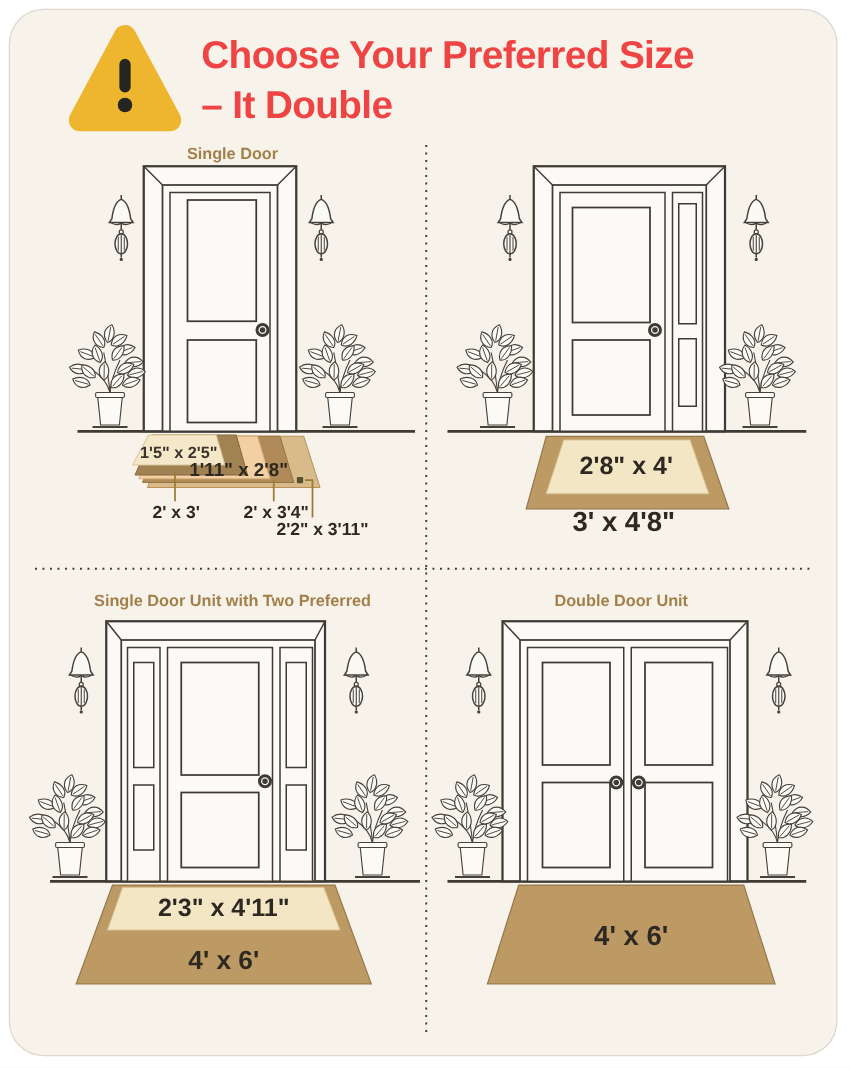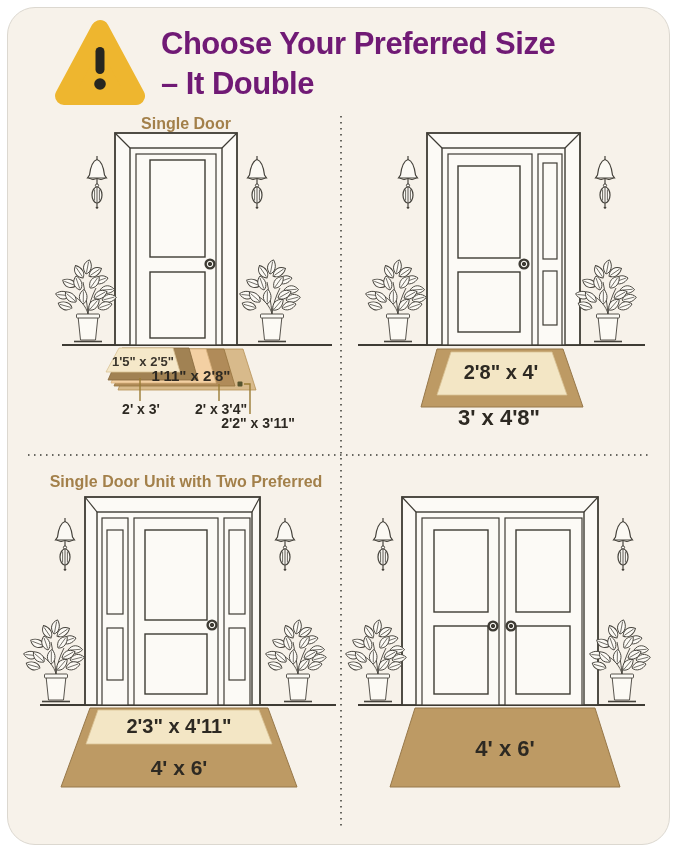--- a/index.html
+++ b/index.html
@@ -1,24 +1,24 @@
 <!DOCTYPE html>
 <html><head>
 <meta charset="utf-8">
 <style>
   html,body{margin:0;padding:0;background:#ffffff;}
   .stage{position:relative;width:679px;height:854px;background:#ffffff;overflow:hidden;
          font-family:"Liberation Sans",sans-serif;}
   .card{position:absolute;left:7px;top:7px;width:663px;height:838px;background:#f7f2ea;
         border:1px solid #dcd8d0;border-radius:28px;box-sizing:border-box;}
   .scene{position:absolute;left:0;top:0;}
-  .hdr-title{position:absolute;left:161px;top:24px;width:500px;color:#701a75;font-weight:bold;
+  .hdr-title{position:absolute;left:161px;top:24px;width:500px;color:#ef4444;font-weight:bold;
              font-size:31px;line-height:40px;letter-spacing:-0.5px;}
   .warn{position:absolute;left:55px;top:16px;}
-  .sec-title{position:absolute;color:#a3804a;font-weight:bold;font-size:16px;text-align:center;}
+  .sec-title{position:absolute;color:#a3804a;font-weight:bold;font-size:13px;text-align:center;}
   .st-tl{left:30px;top:115px;width:312px;}
   .st-tr{left:347px;top:115px;width:300px;}
   .st-bl{left:30px;top:473px;width:312px;}
   .st-br{left:347px;top:473px;width:300px;}
   svg text{font-family:"Liberation Sans",sans-serif;font-weight:bold;}
 </style>
 </head>
 <body>
 
 <div class="stage">
@@ -203,13 +203,14 @@
     <rect x="40.5" y="31" width="9" height="27" rx="4.5" fill="#262620"></rect>
     <circle cx="45" cy="68" r="5.8" fill="#262620"></circle>
   </svg>
   <div class="hdr-title">
     <div>Choose Your Preferred Size</div>
     <div>– It Double</div>
   </div>
 
   <div class="sec-title st-tl">Single Door</div>
   <div class="sec-title st-bl">Single Door Unit with Two Preferred</div>
+  <div class="sec-title st-br">Double Door Unit</div>
 </div>
 
 </body></html>

